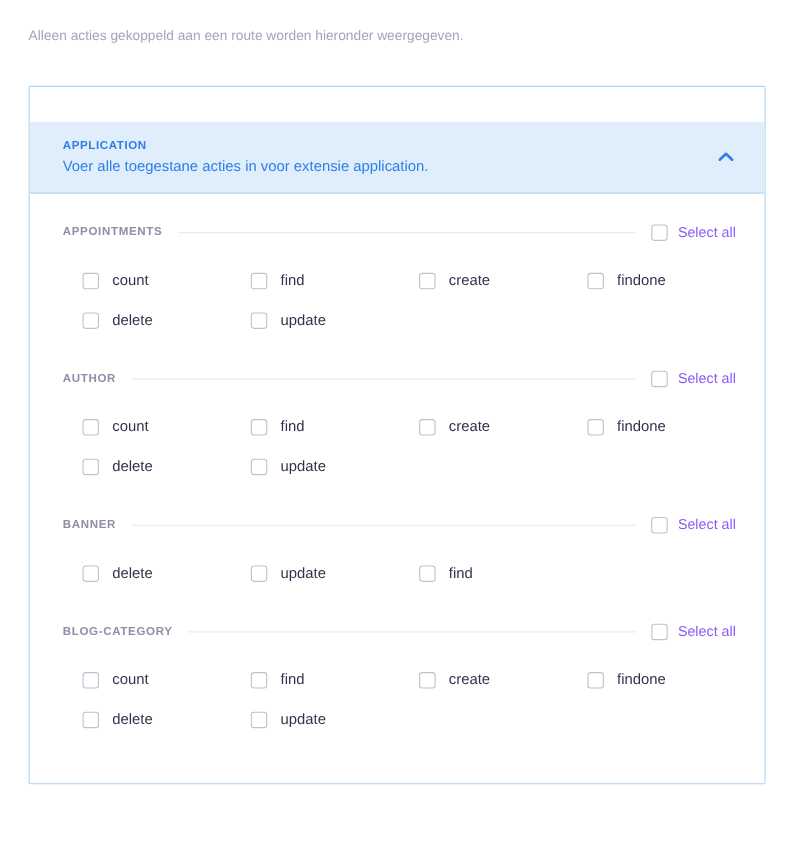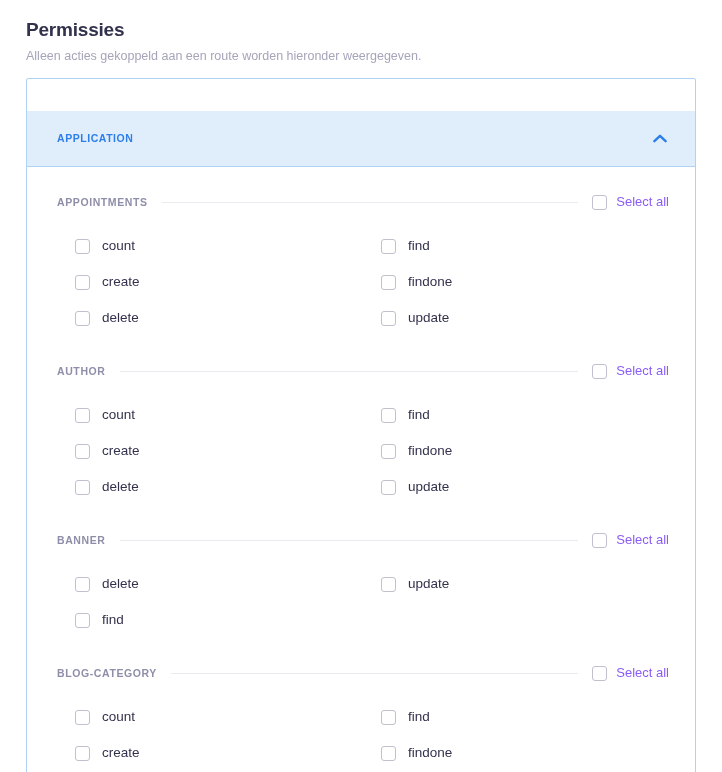--- a/index.html
+++ b/index.html
@@ -134,21 +134,21 @@
     white-space: nowrap;
   }
   .select-all-label {
     font-size: 13px;
     color: #8b5cf6;
     line-height: 16px;
   }
 
   .group-grid {
     display: grid;
-    grid-template-columns: 1fr 1fr;
+    grid-template-columns: 1fr 1fr 1fr 1fr;
     column-gap: 0;
     row-gap: 0;
     padding-top: 17px;
   }
 
   .perm-item {
     display: flex;
     align-items: center;
     gap: 12px;
     height: 36px;
@@ -174,29 +174,29 @@
     display: inline-block;
     cursor: pointer;
   }
 </style>
 </head>
 <body>
 
 <div class="page">
 
   <div class="page-header">
-    <h1 class="page-title">Permissies</h1>
     <p class="page-subtitle">Alleen acties gekoppeld aan een route worden hieronder weergegeven.</p>
   </div>
 
   <div class="perm-panel">
 
     <div class="perm-panel-header">
       <div class="perm-header-texts">
         <span class="perm-header-eyebrow">APPLICATION</span>
+        <span class="perm-header-desc">Voer alle toegestane acties in voor extensie application.</span>
       </div>
       <button class="chevron-btn">
         <span>
           <svg width="14" height="9" viewBox="0 0 14 9" aria-hidden="true">
             <path d="M1.4 7.2 L7 1.8 L12.6 7.2" fill="none" stroke="#2e7eea" stroke-width="2.4" stroke-linecap="round" stroke-linejoin="round"></path>
           </svg>
         </span>
       </button>
     </div>
 

